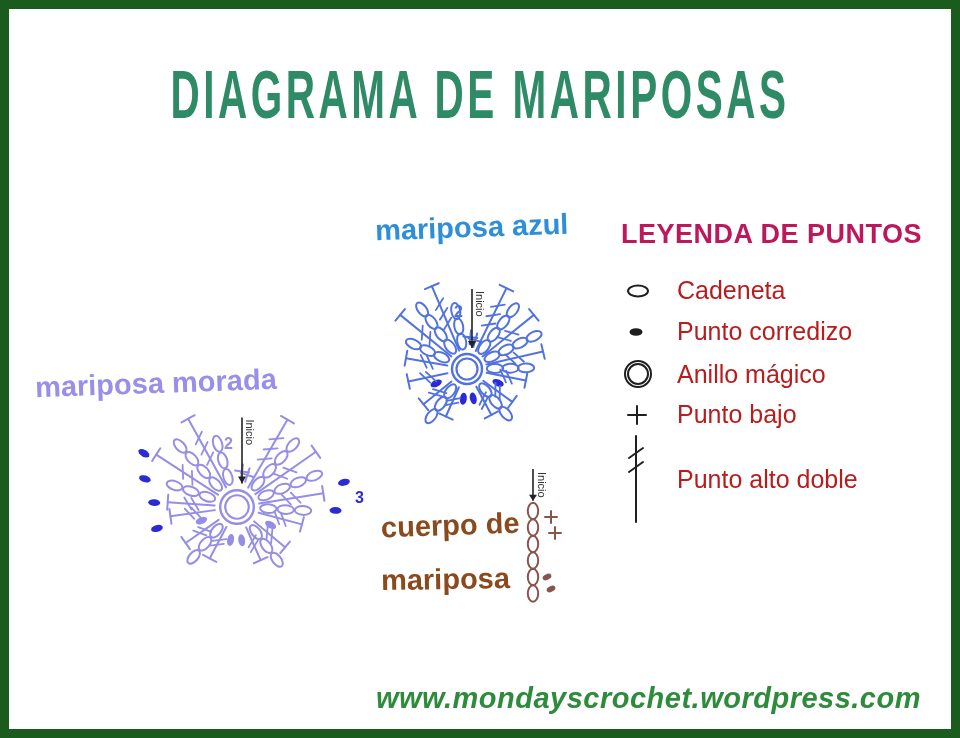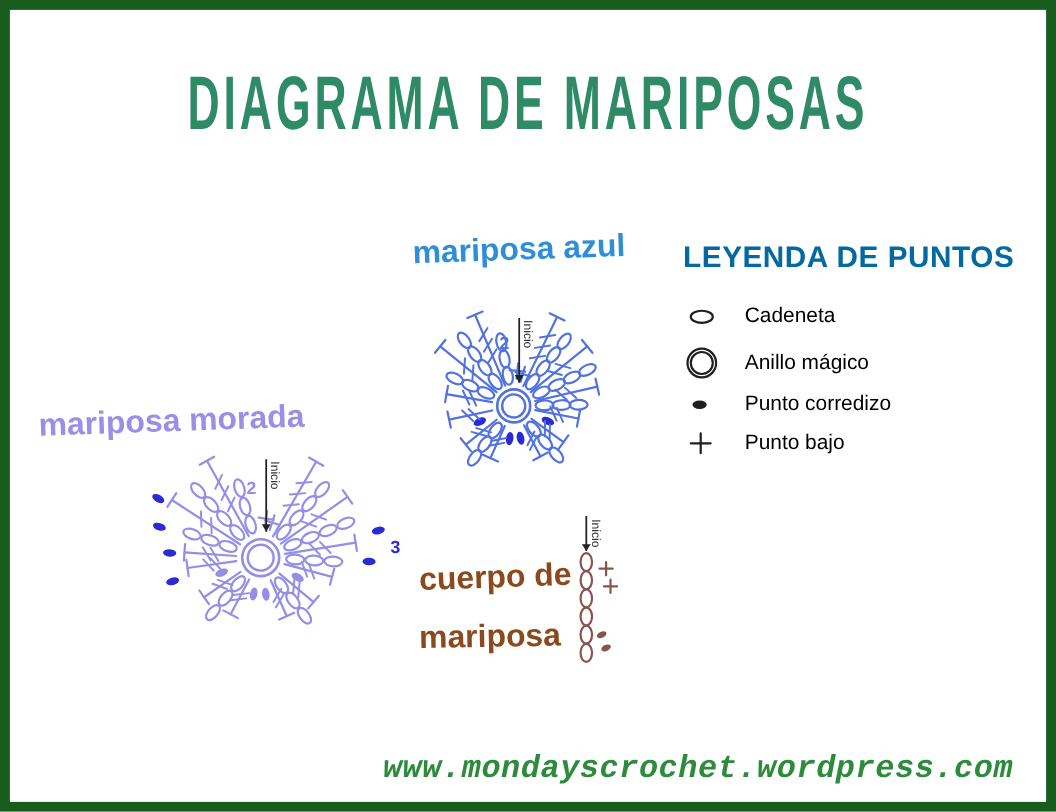--- a/index.html
+++ b/index.html
@@ -18,28 +18,28 @@
   .label-blue{left:366px;top:202px;font-size:29px;color:var(--blue-label,#2e8fd8);transform:rotate(-2deg);}
   .label-purple{left:26px;top:358px;font-size:29px;color:var(--purple-label,#9a8fe8);transform:rotate(-2deg);}
   .label-brown{font-size:29px;color:var(--brown-label,#8a4a1e);}
   .body-line1{left:372px;top:500px;transform:rotate(-2deg);}
   .body-line2{left:372px;top:554px;transform:rotate(-1deg);}
   .diagram{position:absolute;}
   #bfly-azul{left:346px;top:248px;}
   #bfly-morada{left:88px;top:380px;}
   #body-diagram{left:502px;top:456px;}
   .legend{position:absolute;left:612px;top:210px;width:320px;}
-  .legend h2{font-size:27px;font-weight:600;color:#0369a1;margin:0 0 26px 0;letter-spacing:0.5px;}
+  .legend h2{font-size:27px;font-weight:600;color:#be185d;margin:0 0 26px 0;letter-spacing:0.5px;}
   .lrow{display:flex;align-items:center;gap:12px;}
-  .lrow span{font-size:19px;color:#000000;}
+  .lrow span{font-size:25px;color:#b91c1c;}
   .stk{fill:none;stroke:var(--ink,#1f1f1f);stroke-width:2;stroke-linecap:round;}
   .fil{fill:var(--ink,#1f1f1f);}
   .footer{
     position:absolute;right:30px;bottom:14px;font-size:29px;font-style:italic;
-    font-weight:bold;letter-spacing:0.5px;color:var(--footer,#2e8b3c);font-family:Liberation Mono, monospace;
+    font-weight:bold;letter-spacing:0.5px;color:var(--footer,#2e8b3c);
   }
   svg text{font-family:"Liberation Sans",sans-serif;}
 </style>
 </head>
 <body>
 
 <div class="frame">
 
   <h1 class="title">DIAGRAMA DE MARIPOSAS</h1>
 
@@ -263,41 +263,49 @@
   <section class="legend">
     <h2>LEYENDA DE PUNTOS</h2>
 
     <div class="lrow" style="margin-bottom:12px">
       <svg width="44" height="24">
         <ellipse cx="17" cy="12" rx="10" ry="5.5" class="stk"></ellipse>
       </svg>
       <span>Cadeneta</span>
     </div>
 
+    <div class="lrow" style="margin-bottom:10px">
+      <svg width="44" height="24">
+        <ellipse cx="15" cy="12" rx="6.5" ry="3.8" class="fil"></ellipse>
+      </svg>
+      <span>Punto corredizo</span>
+    </div>
+
     <div class="lrow" style="margin-bottom:8px">
       <svg width="44" height="36">
         <circle cx="17" cy="18" r="13" class="stk"></circle>
         <circle cx="17" cy="18" r="10" class="stk"></circle>
       </svg>
       <span>Anillo mágico</span>
     </div>
 
-    <div class="lrow" style="margin-bottom:10px">
-      <svg width="44" height="24">
-        <ellipse cx="15" cy="12" rx="6.5" ry="3.8" class="fil"></ellipse>
-      </svg>
-      <span>Punto corredizo</span>
-    </div>
-
     <div class="lrow" style="margin-bottom:4px">
       <svg width="44" height="26">
         <line x1="7" y1="13" x2="25" y2="13" class="stk"></line>
         <line x1="16" y1="4" x2="16" y2="22" class="stk"></line>
       </svg>
       <span>Punto bajo</span>
     </div>
 
+    <div class="lrow" style="margin-bottom:2px">
+      <svg width="44" height="92">
+        <line x1="15" y1="3" x2="15" y2="89" class="stk"></line>
+        <line x1="8" y1="25" x2="22" y2="15" class="stk"></line>
+        <line x1="8" y1="39" x2="22" y2="29" class="stk"></line>
+      </svg>
+      <span>Punto alto doble</span>
+    </div>
 
   </section>
 
   <div class="footer">www.mondayscrochet.wordpress.com</div>
 
 </div>
 
 </body></html>

